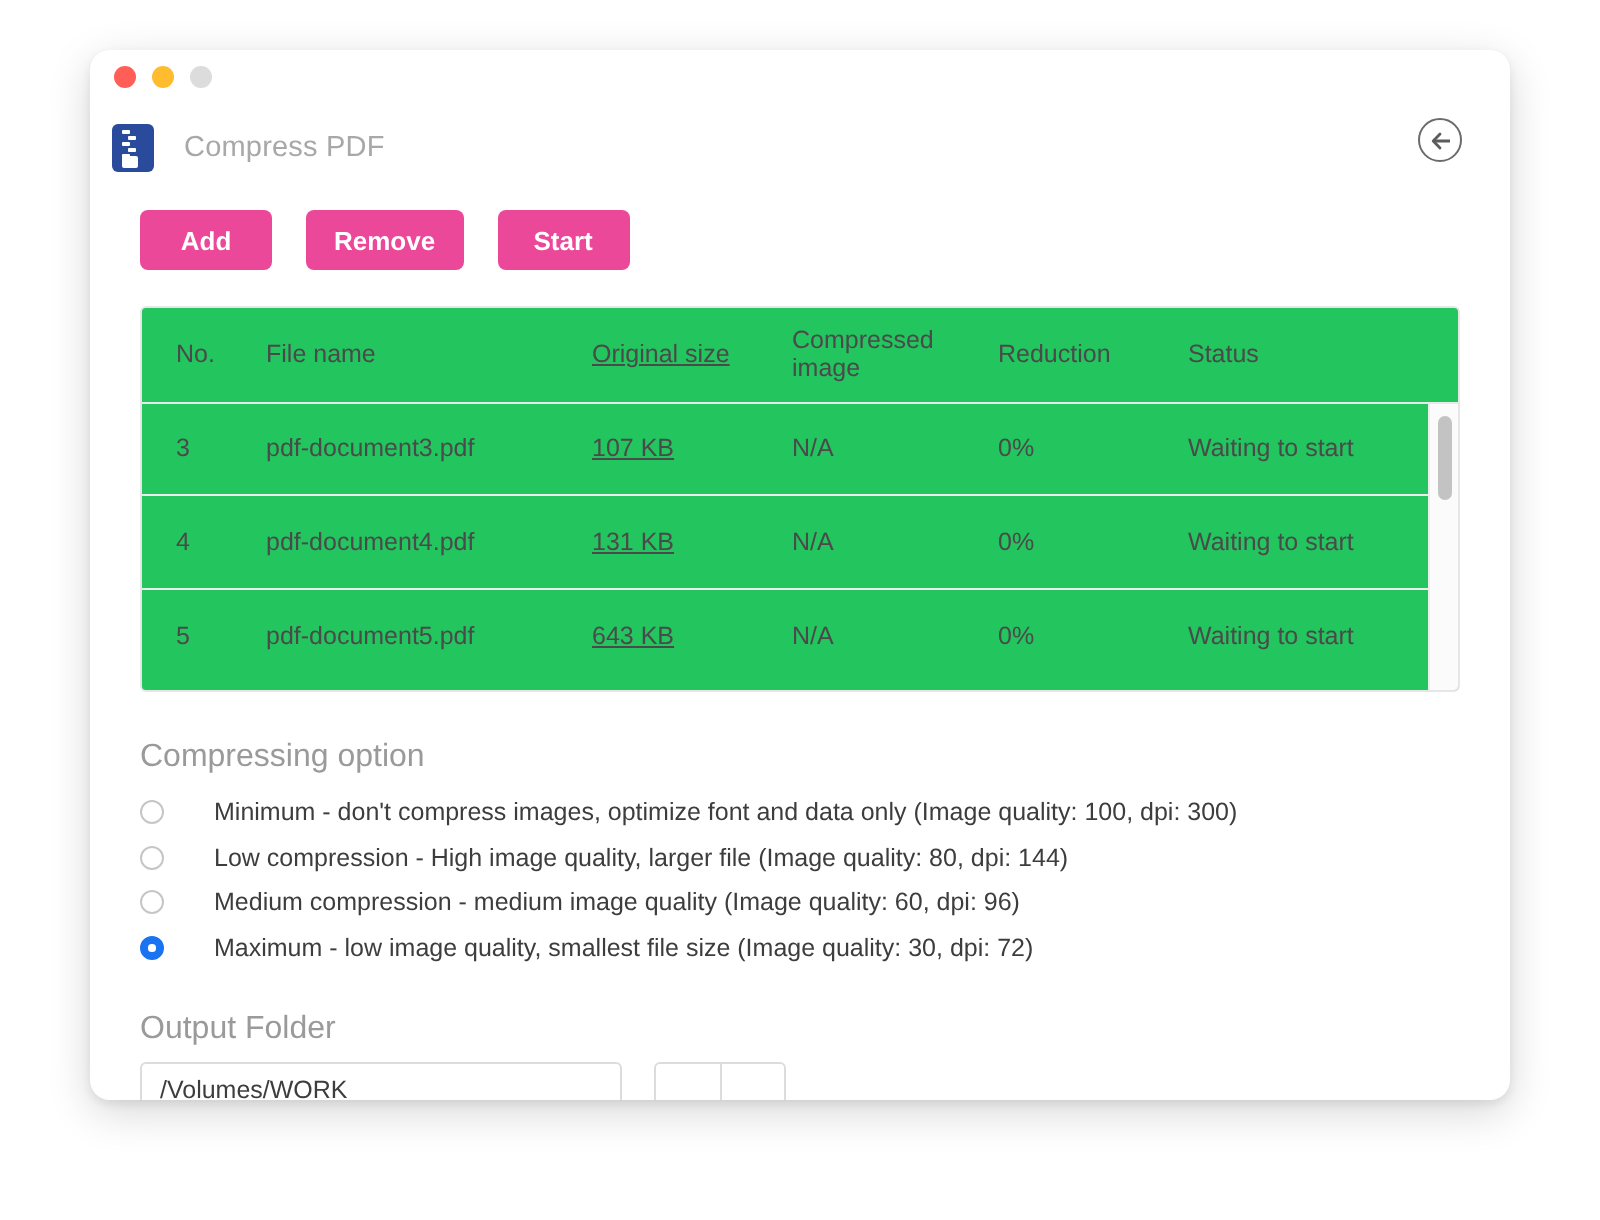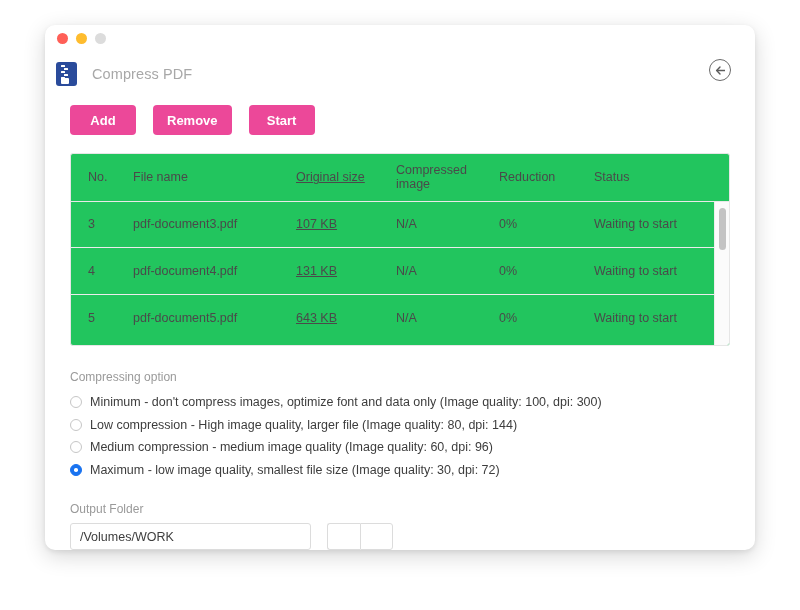--- a/index.html
+++ b/index.html
@@ -164,32 +164,33 @@
   .scrollbar .thumb {
     position: absolute;
     left: 4px; top: 6px;
     width: 7px; height: 42px;
     border-radius: 4px;
     background: #c3c3c3;
   }
 
   
   .section-label {
-    font-size: 12px;
+    font-size: 16px;
     color: #9a9a9a;
     padding-left: 25px;
   }
   #compress-section { margin-top: 24px; }
 
   .radio-list { margin-top: 7px; padding-left: 25px; }
   .radio-row {
     display: flex;
     align-items: center;
     height: 22.5px;
     cursor: pointer;
+    gap: 17px;
   }
   .radio {
     width: 12px; height: 12px;
     border-radius: 50%;
     border: 1px solid #c6c6c6;
     background: #ffffff;
     flex: 0 0 auto;
     position: relative;
   }
   .radio.on {

